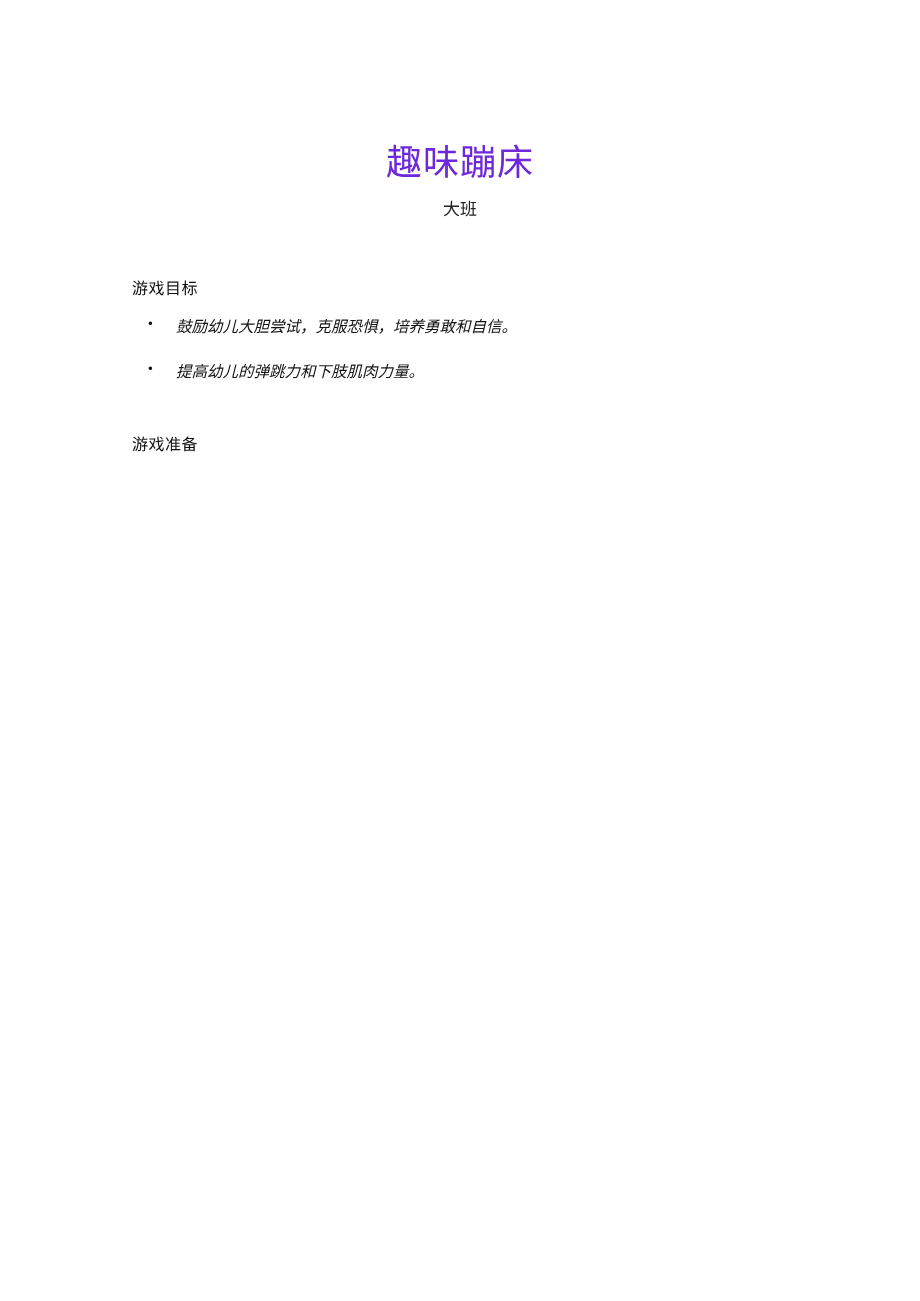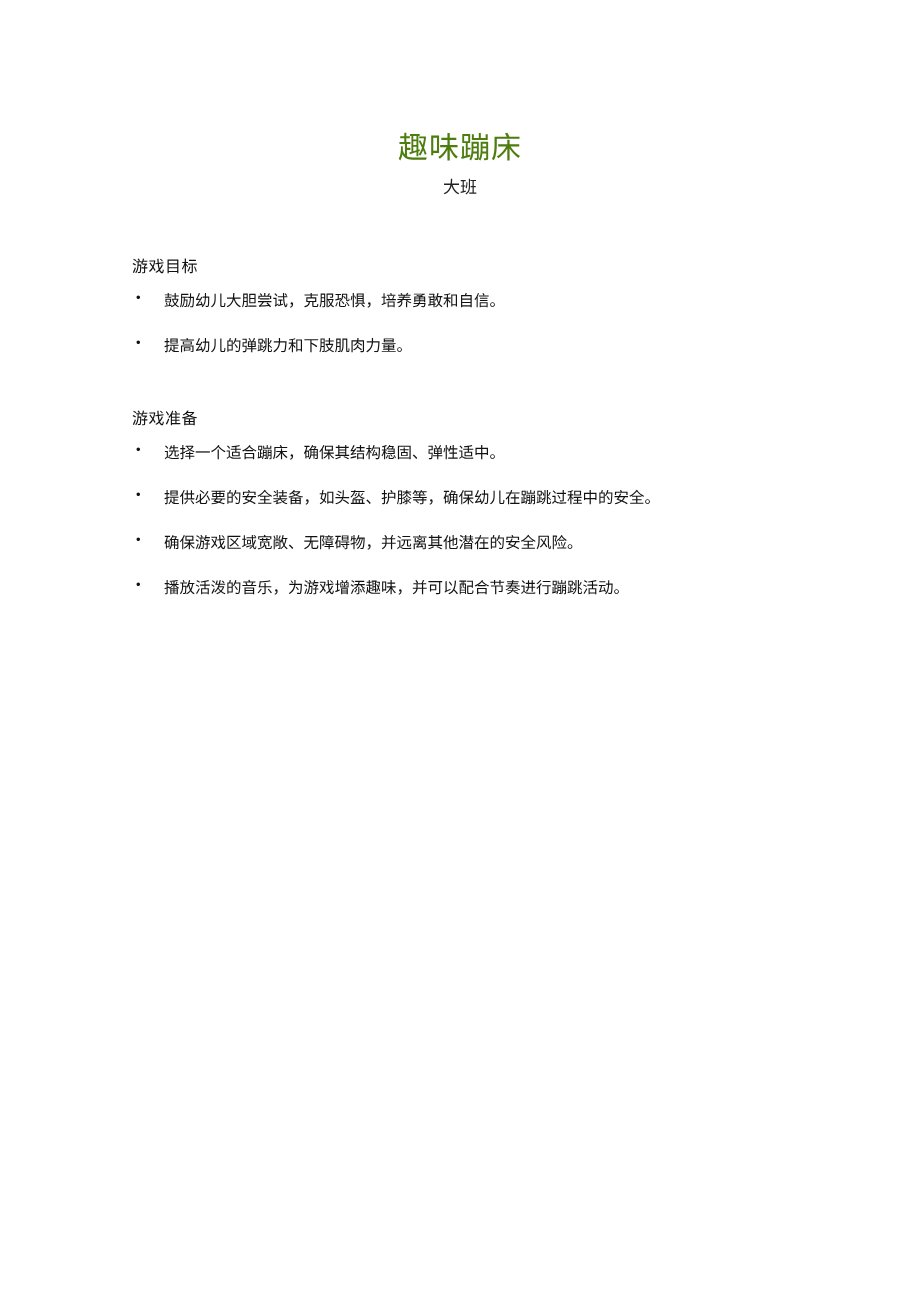--- a/index.html
+++ b/index.html
@@ -17,28 +17,28 @@
   .page {
     position: relative;
     width: 920px;
     height: 1301px;
     box-sizing: border-box;
     padding: 0 128px;
     background: #ffffff;
     overflow: hidden;
   }
   .doc-title {
-    margin: 0;
+    margin: 12px;
     padding-top: 128px;
     text-align: center;
     font-family: "Liberation Sans", "DejaVu Sans", sans-serif;
-    font-size: 30px;
+    font-size: 36px;
     font-weight: 400;
     letter-spacing: 1px;
-    color: #4d7c0f;
+    color: #6d28d9;
     line-height: 1.3;
   }
   .doc-subtitle {
     margin: 10px 0 0 0;
     text-align: center;
     font-family: "Liberation Sans", "DejaVu Sans", sans-serif;
     font-size: 17px;
     font-weight: 400;
     color: #222222;
     line-height: 1.3;
@@ -52,22 +52,23 @@
   .section-heading {
     margin: 0 0 8px 4px;
     font-family: "Liberation Sans", "DejaVu Sans", sans-serif;
     font-size: 16px;
     font-weight: 400;
     color: #111111;
     letter-spacing: 0.5px;
   }
   ul.bullets {
     list-style: none;
-    margin: 0;
+    margin: 12px;
     padding: 0;
+    font-style: italic;
   }
   ul.bullets > li {
     position: relative;
     padding-left: 36px;
     margin: 0 0 14px 0;
     font-family: "Liberation Sans", "DejaVu Sans", sans-serif;
     font-size: 15.5px;
     line-height: 2.0;
     color: #111111;
     text-align: justify;
@@ -97,24 +98,18 @@
   <section class="section">
     <h2 class="section-heading">游戏目标</h2>
     <ul class="bullets">
       <li>鼓励幼儿大胆尝试，克服恐惧，培养勇敢和自信。</li>
       <li>提高幼儿的弹跳力和下肢肌肉力量。</li>
     </ul>
   </section>
 
   <section class="section">
     <h2 class="section-heading">游戏准备</h2>
-    <ul class="bullets">
-      <li>选择一个适合蹦床，确保其结构稳固、弹性适中。</li>
-      <li>提供必要的安全装备，如头盔、护膝等，确保幼儿在蹦跳过程中的安全。</li>
-      <li>确保游戏区域宽敞、无障碍物，并远离其他潜在的安全风险。</li>
-      <li>播放活泼的音乐，为游戏增添趣味，并可以配合节奏进行蹦跳活动。</li>
-    </ul>
   </section>
 
   <section class="section">
   </section>
 
 </div>
 
 </body></html>

